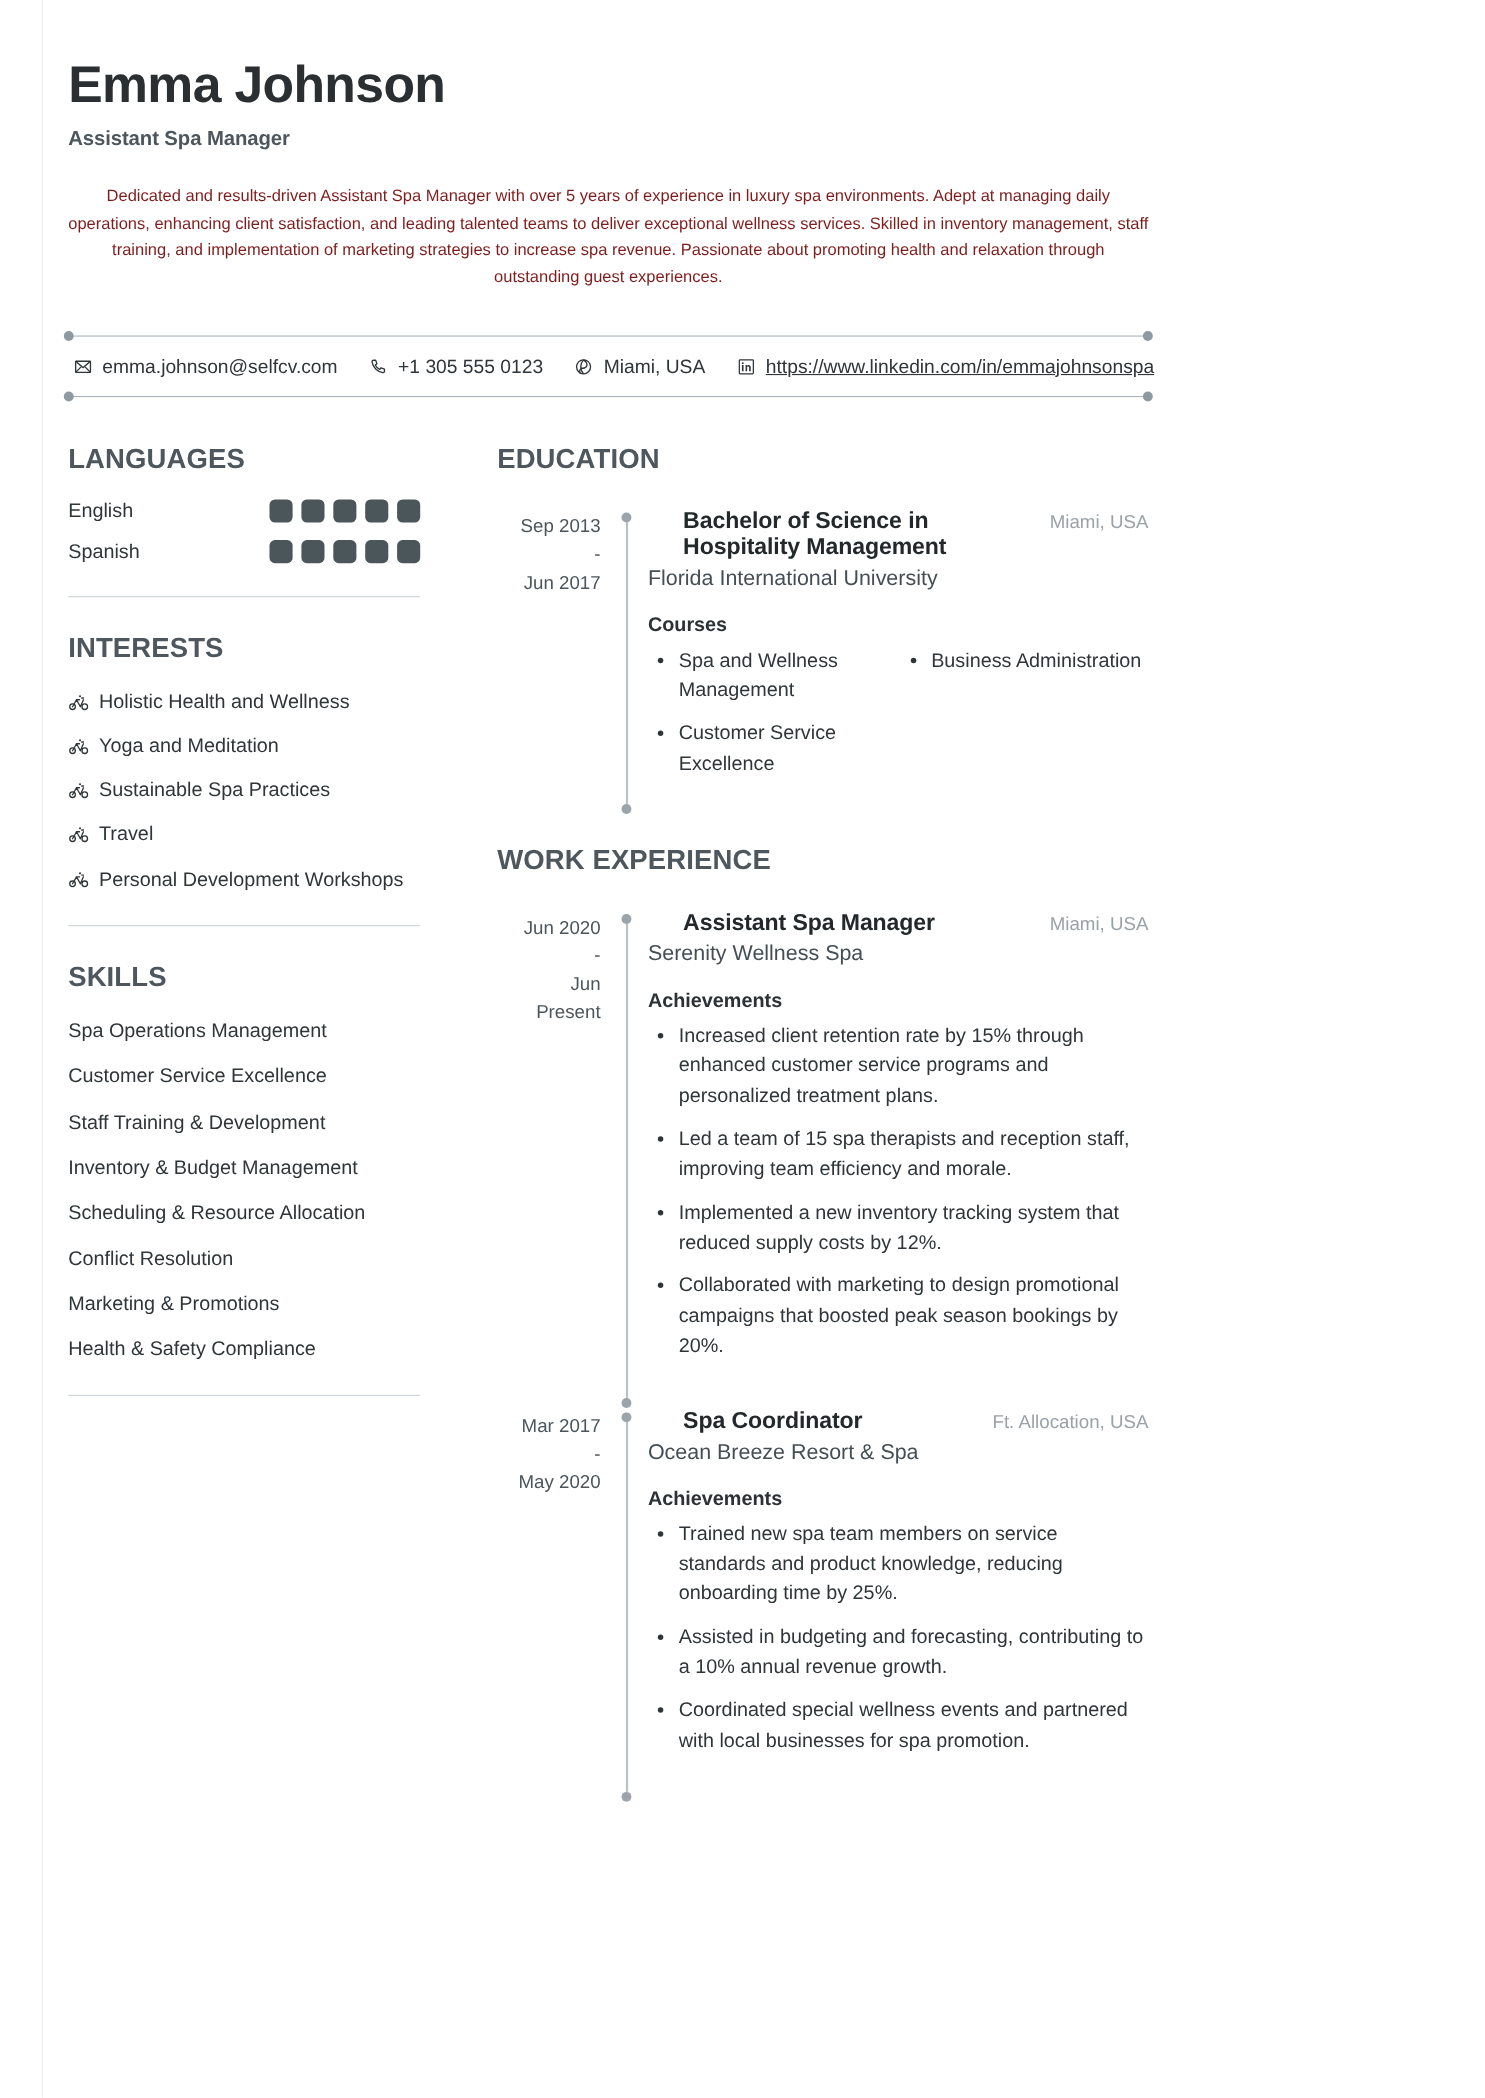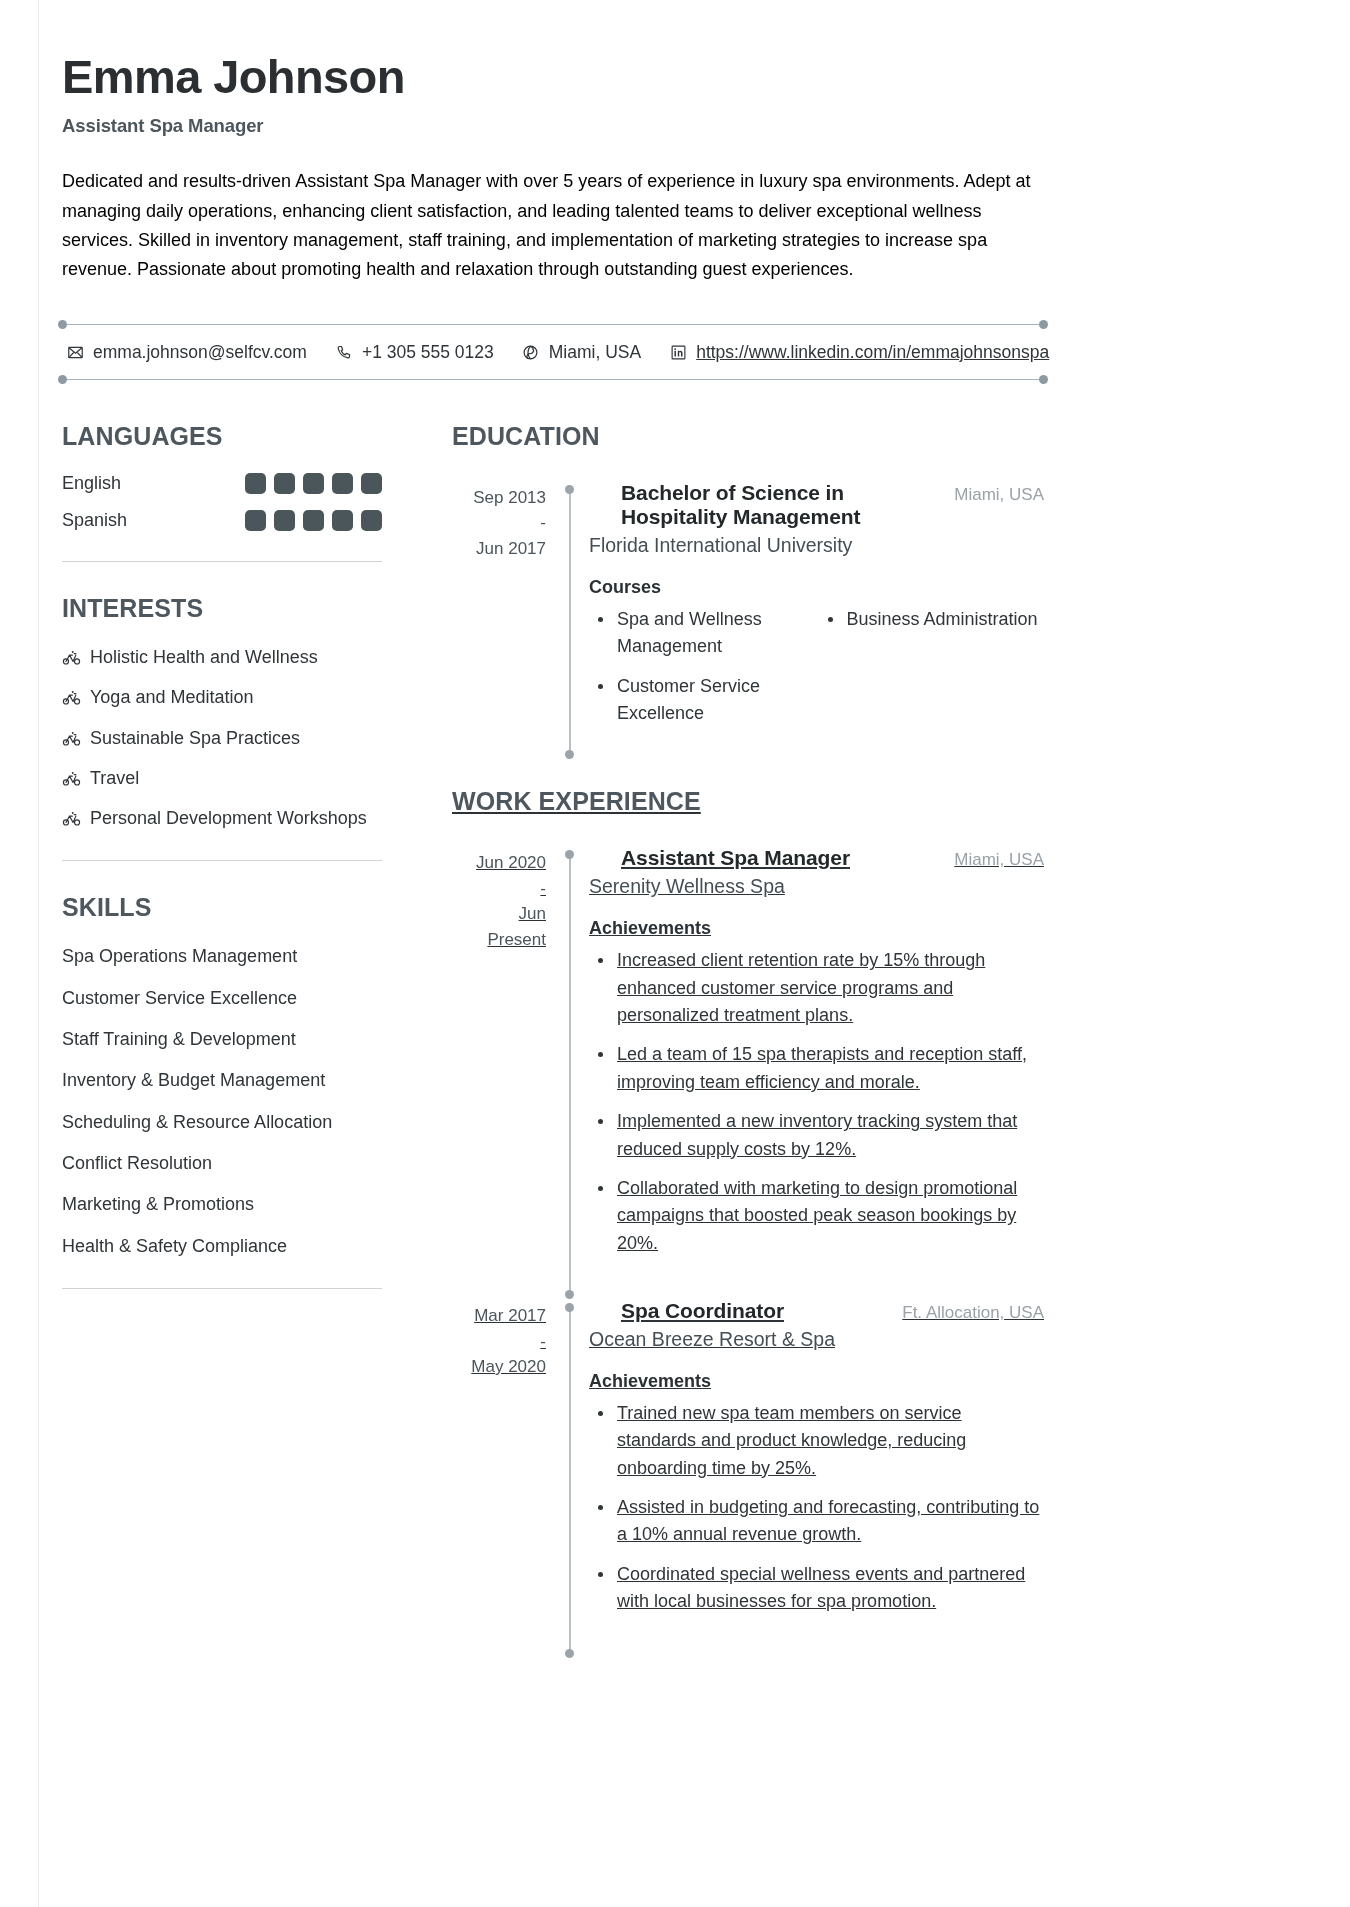--- a/index.html
+++ b/index.html
@@ -39,26 +39,27 @@
     line-height: 1.05;
   }
   .job-title {
     font-size: 18.5px;
     font-weight: 700;
     color: #4c565c;
     letter-spacing: -0.1px;
     margin: 0 0 30px 0;
   }
   .summary {
-    font-size: 18px;
+    font-size: 15px;
     line-height: 1.62;
-    color: #000000;
+    color: #7f1d1d;
     max-width: 1000px;
     margin: 0;
     font-weight: 400;
+    text-align: center;
   }
 
   
   .contact-wrap { margin-top: 40px; position: relative; }
   .rule {
     position: relative;
     height: 1px;
     background: #aab4ba;
     margin: 0 0 0 0;
   }
@@ -256,21 +257,21 @@
     width: 5px; height: 5px;
     border-radius: 50%;
     background: #2f3538;
   }
   ul.bullets.two-col {
     display: grid;
     grid-template-columns: 1fr 1fr;
     column-gap: 30px;
   }
   .edu-entry .entry-body { padding-bottom: 20px; }
-  .work-section { margin-top: 28px; text-decoration: underline; }
+  .work-section { margin-top: 28px; }
 </style>
 </head>
 <body>
 
 <div class="page">
 
   <div class="header">
     <h1 class="name">Emma Johnson</h1>
     <div class="job-title">Assistant Spa Manager</div>
     <p class="summary">Dedicated and results-driven Assistant Spa Manager with over 5 years of experience in luxury spa environments. Adept at managing daily operations, enhancing client satisfaction, and leading talented teams to deliver exceptional wellness services. Skilled in inventory management, staff training, and implementation of marketing strategies to increase spa revenue. Passionate about promoting health and relaxation through outstanding guest experiences.</p>

